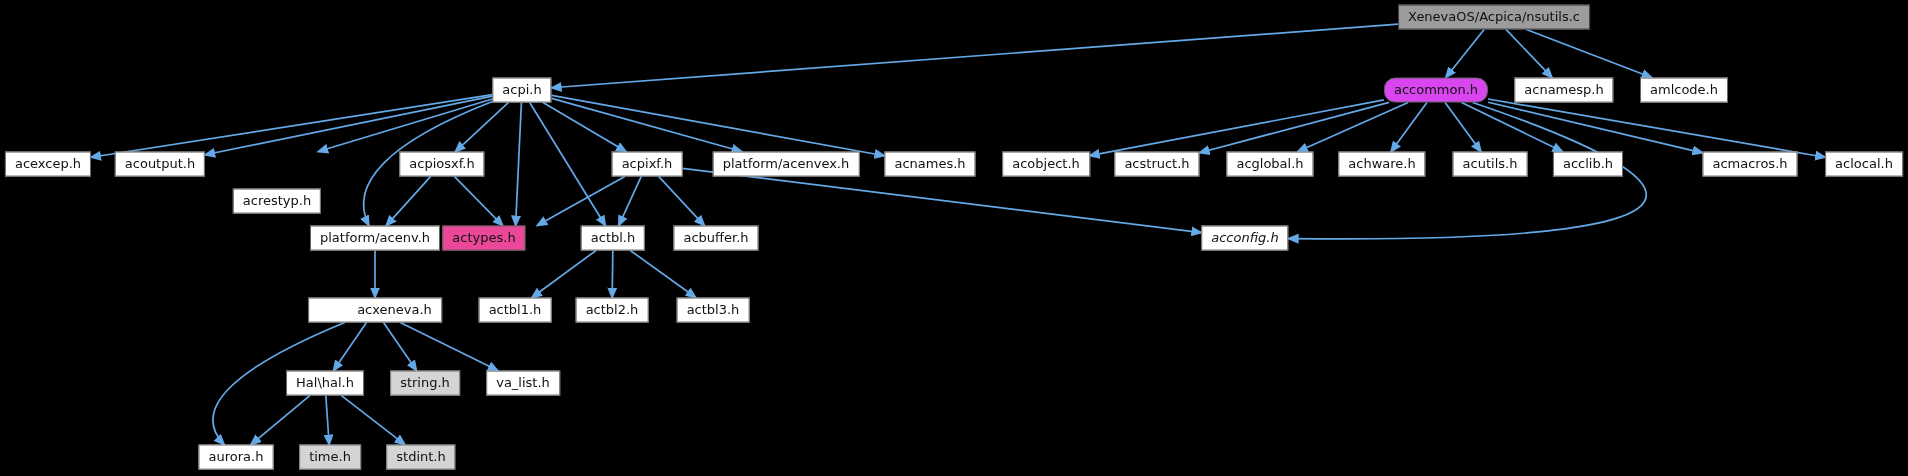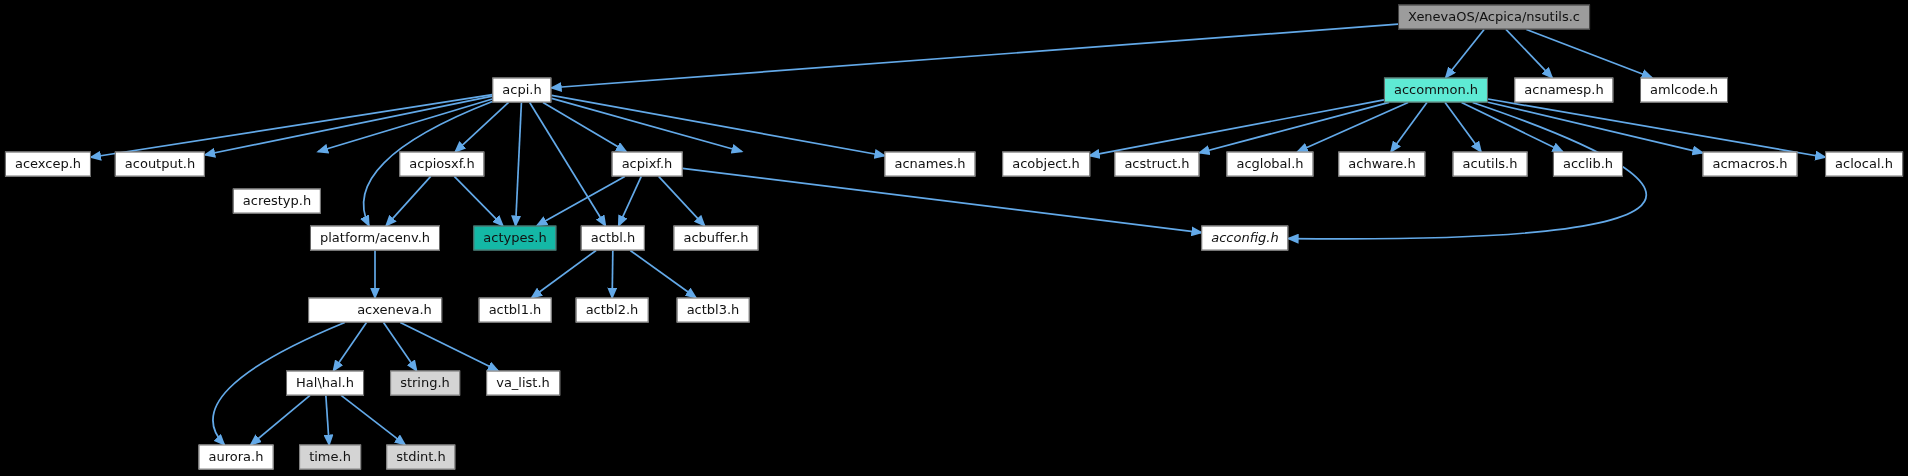--- a/index.html
+++ b/index.html
@@ -63,39 +63,40 @@
         <path d="M400.2315924657534,322.4453125 L497.7684075342466,370.5546875" class="edge" stroke="#63a9e8" stroke-width="1.7" marker-end="url(#arrowhead)"></path>
         <path d="M344.75411931818184,322.4453125 Q174.5,392.5 224.13353924418604,444.5546875" class="edge" stroke="#63a9e8" stroke-width="1.7" marker-end="url(#arrowhead)"></path>
         <path d="M310.03198902027026,395.4453125 L250.96801097972974,444.5546875" class="edge" stroke="#63a9e8" stroke-width="1.7" marker-end="url(#arrowhead)"></path>
         <path d="M325.8408994932432,395.4453125 L329.1591005067568,444.5546875" class="edge" stroke="#63a9e8" stroke-width="1.7" marker-end="url(#arrowhead)"></path>
         <path d="M341.14527027027026,395.4453125 L404.85472972972974,444.5546875" class="edge" stroke="#63a9e8" stroke-width="1.7" marker-end="url(#arrowhead)"></path>
       </g>
   </svg>
   <div id="node-layer">
       <div class="node v-root" style="left: 1494px; top: 17px; background: rgb(156, 156, 156);">XenevaOS/Acpica/nsutils.c</div>
       <div class="node v-normal" style="left: 522px; top: 90px; background: rgb(255, 255, 255); border-color: rgb(100, 100, 100);">acpi.h</div>
-      <div class="node v-normal" style="left: 1436px; top: 90px; background: #5eead4; border-color: rgb(100, 100, 100);">accommon.h</div>
+      <div class="node v-normal" style="left: 1436px; top: 90px; background: #d946ef; border-color: rgb(100, 100, 100); border-radius: 11px;">accommon.h</div>
       <div class="node v-normal" style="left: 1564px; top: 90px; background: rgb(255, 255, 255); border-color: rgb(100, 100, 100);">acnamesp.h</div>
       <div class="node v-normal" style="left: 1684px; top: 90px; background: rgb(255, 255, 255); border-color: rgb(100, 100, 100);">amlcode.h</div>
       <div class="node v-normal" style="left: 48px; top: 164px; background: rgb(255, 255, 255); border-color: rgb(100, 100, 100);">acexcep.h</div>
       <div class="node v-normal" style="left: 160px; top: 164px; background: rgb(255, 255, 255); border-color: rgb(100, 100, 100);">acoutput.h</div>
       <div class="node v-normal" style="left: 277px; top: 164px; background: rgb(255, 255, 255); border-color: rgb(100, 100, 100); margin-top: 37px;">acrestyp.h</div>
       <div class="node v-normal" style="left: 442px; top: 164px; background: rgb(255, 255, 255); border-color: rgb(100, 100, 100);">acpiosxf.h</div>
       <div class="node v-normal" style="left: 647px; top: 164px; background: rgb(255, 255, 255); border-color: rgb(100, 100, 100);">acpixf.h</div>
+      <div class="node v-normal" style="left: 786px; top: 164px; background: rgb(255, 255, 255); border-color: rgb(100, 100, 100);">platform/acenvex.h</div>
       <div class="node v-normal" style="left: 930px; top: 164px; background: rgb(255, 255, 255); border-color: rgb(100, 100, 100);">acnames.h</div>
       <div class="node v-normal" style="left: 1046px; top: 164px; background: rgb(255, 255, 255); border-color: rgb(100, 100, 100);">acobject.h</div>
       <div class="node v-normal" style="left: 1157px; top: 164px; background: rgb(255, 255, 255); border-color: rgb(100, 100, 100);">acstruct.h</div>
       <div class="node v-normal" style="left: 1270px; top: 164px; background: rgb(255, 255, 255); border-color: rgb(100, 100, 100);">acglobal.h</div>
       <div class="node v-normal" style="left: 1382px; top: 164px; background: rgb(255, 255, 255); border-color: rgb(100, 100, 100);">achware.h</div>
       <div class="node v-normal" style="left: 1490px; top: 164px; background: rgb(255, 255, 255); border-color: rgb(100, 100, 100);">acutils.h</div>
       <div class="node v-normal" style="left: 1588px; top: 164px; background: rgb(255, 255, 255); border-color: rgb(100, 100, 100);">acclib.h</div>
       <div class="node v-normal" style="left: 1750px; top: 164px; background: rgb(255, 255, 255); border-color: rgb(100, 100, 100);">acmacros.h</div>
       <div class="node v-normal" style="left: 1864px; top: 164px; background: rgb(255, 255, 255); border-color: rgb(100, 100, 100);">aclocal.h</div>
       <div class="node v-normal" style="left: 375px; top: 238px; background: rgb(255, 255, 255); border-color: rgb(100, 100, 100);">platform/acenv.h</div>
-      <div class="node v-normal" style="left: 515px; top: 238px; background: #14b8a6; border-color: rgb(100, 100, 100);">actypes.h</div>
+      <div class="node v-normal" style="left: 484px; top: 238px; background: #ec4899; border-color: rgb(100, 100, 100);">actypes.h</div>
       <div class="node v-normal" style="left: 613px; top: 238px; background: rgb(255, 255, 255); border-color: rgb(100, 100, 100);">actbl.h</div>
       <div class="node v-normal" style="left: 716px; top: 238px; background: rgb(255, 255, 255); border-color: rgb(100, 100, 100);">acbuffer.h</div>
       <div class="node v-normal" style="left: 1245px; top: 238px; background: rgb(255, 255, 255); border-color: rgb(100, 100, 100); font-style: italic;">acconfig.h</div>
       <div class="node v-normal" style="left: 375px; top: 310px; background: rgb(255, 255, 255); border-color: rgb(100, 100, 100); padding-left: 48px;">acxeneva.h</div>
       <div class="node v-normal" style="left: 515px; top: 310px; background: rgb(255, 255, 255); border-color: rgb(100, 100, 100);">actbl1.h</div>
       <div class="node v-normal" style="left: 612px; top: 310px; background: rgb(255, 255, 255); border-color: rgb(100, 100, 100);">actbl2.h</div>
       <div class="node v-normal" style="left: 713px; top: 310px; background: rgb(255, 255, 255); border-color: rgb(100, 100, 100);">actbl3.h</div>
       <div class="node v-normal" style="left: 325px; top: 383px; background: rgb(255, 255, 255); border-color: rgb(100, 100, 100);">Hal\hal.h</div>
       <div class="node v-ext" style="left: 425px; top: 383px; background: rgb(212, 212, 212);">string.h</div>
       <div class="node v-normal" style="left: 523px; top: 383px; background: rgb(255, 255, 255); border-color: rgb(100, 100, 100);">va_list.h</div>

